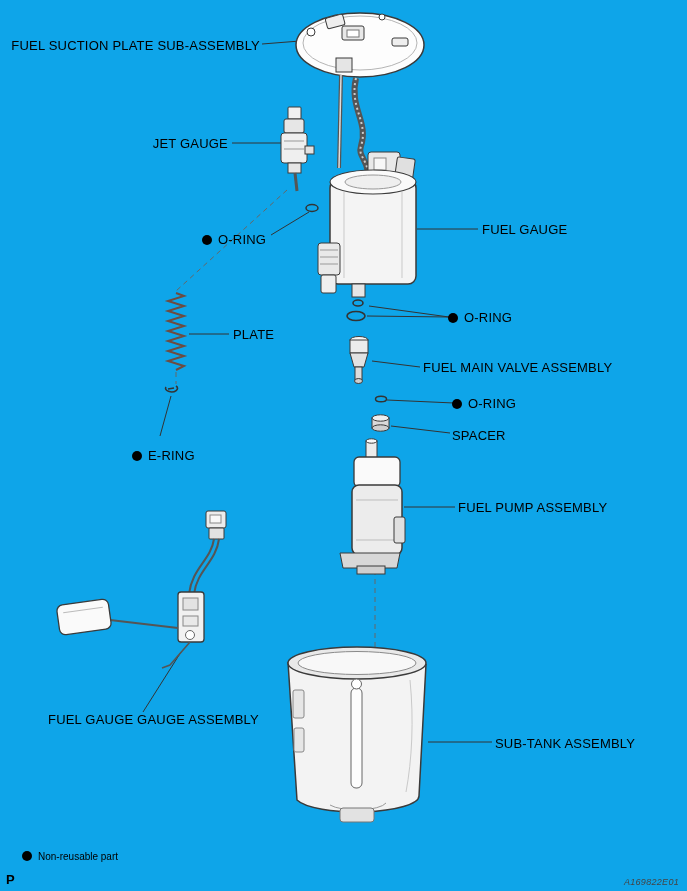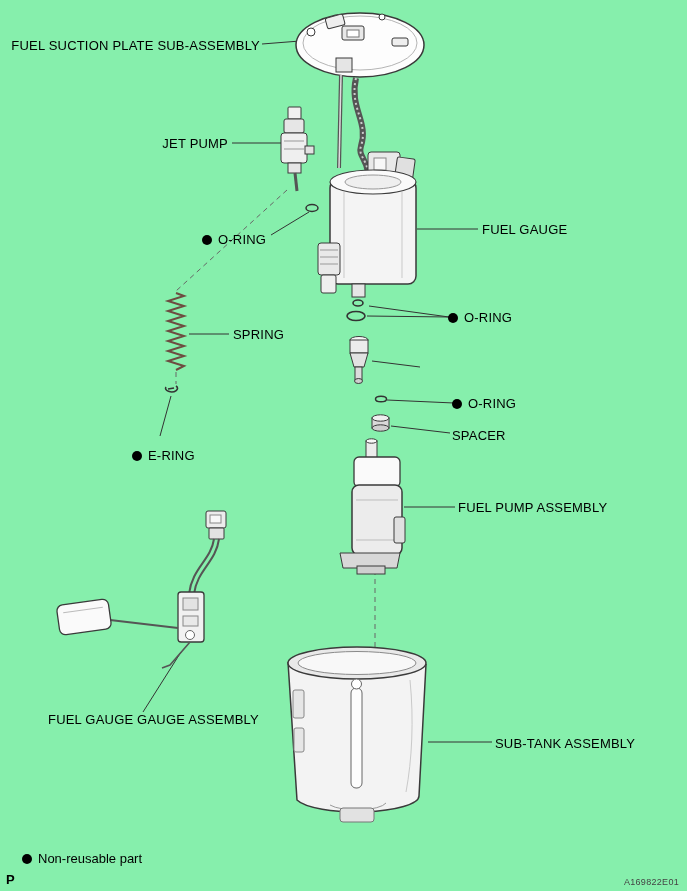--- a/index.html
+++ b/index.html
@@ -1,24 +1,24 @@
 <!DOCTYPE html>
 <html><head>
 <meta charset="utf-8">
 <style>
   html,body{margin:0;padding:0;background:#ffffff;}
   body{width:687px;height:891px;font-family:"Liberation Sans",sans-serif;color:#000;}
-  .stage{position:relative;width:687px;height:891px;overflow:hidden;background:#86efac;}
+  .stage{position:relative;width:687px;height:891px;overflow:hidden;background:#0ea5e9;}
   .stage svg{position:absolute;left:0;top:0;}
   .label{position:absolute;font-size:13px;line-height:15px;white-space:nowrap;letter-spacing:.2px;}
   .label.r{text-align:right;}
   .dot{display:inline-block;width:10px;height:10px;border-radius:50%;background:#000;margin-right:6px;vertical-align:-1px;}
-  .legend{position:absolute;left:22px;top:851px;font-size:13px;white-space:nowrap;}
+  .legend{position:absolute;left:22px;top:851px;font-size:10px;white-space:nowrap;}
   .page-marker{position:absolute;left:6px;top:872px;font-size:13px;font-weight:bold;}
-  .figure-code{position:absolute;right:8px;top:877px;font-size:9px;color:#444;letter-spacing:.3px;}
+  .figure-code{position:absolute;right:8px;top:877px;font-size:9px;color:#444;letter-spacing:.3px;font-style:italic;}
 </style>
 </head>
 <body>
 
 <div class="stage">
 
   <svg width="687" height="891" viewBox="0 0 687 891">
 
     <g stroke="#666" stroke-width="1" stroke-dasharray="5 4" fill="none">
       <path d="M287 190 L176 291"></path>
@@ -164,39 +164,42 @@
       <path d="M330 805 a30 9 0 0 0 56 -2" fill="none" stroke="#999"></path>
       <rect x="340" y="808" width="34" height="14" rx="3" fill="#e2e2e2" stroke="#777"></rect>
     </g>
   </svg>
 
   <div class="label r" style="left:10px;top:38px;width:250px">
     <span>FUEL SUCTION PLATE SUB-ASSEMBLY</span>
   </div>
 
   <div class="label r" style="left:10px;top:136px;width:218px">
-    <span>JET PUMP</span>
+    <span>JET GAUGE</span>
   </div>
 
   <div class="label" style="left:202px;top:232px">
     <span class="dot"></span><span>O-RING</span>
   </div>
 
   <div class="label" style="left:482px;top:222px">
     <span>FUEL GAUGE</span>
   </div>
 
   <div class="label" style="left:233px;top:327px">
-    <span>SPRING</span>
+    <span>PLATE</span>
   </div>
 
   <div class="label" style="left:448px;top:310px">
     <span class="dot"></span><span>O-RING</span>
   </div>
 
+  <div class="label" style="left:423px;top:360px">
+    <span>FUEL MAIN VALVE ASSEMBLY</span>
+  </div>
 
   <div class="label" style="left:452px;top:396px">
     <span class="dot"></span><span>O-RING</span>
   </div>
 
   <div class="label" style="left:452px;top:428px">
     <span>SPACER</span>
   </div>
 
   <div class="label" style="left:132px;top:448px">

